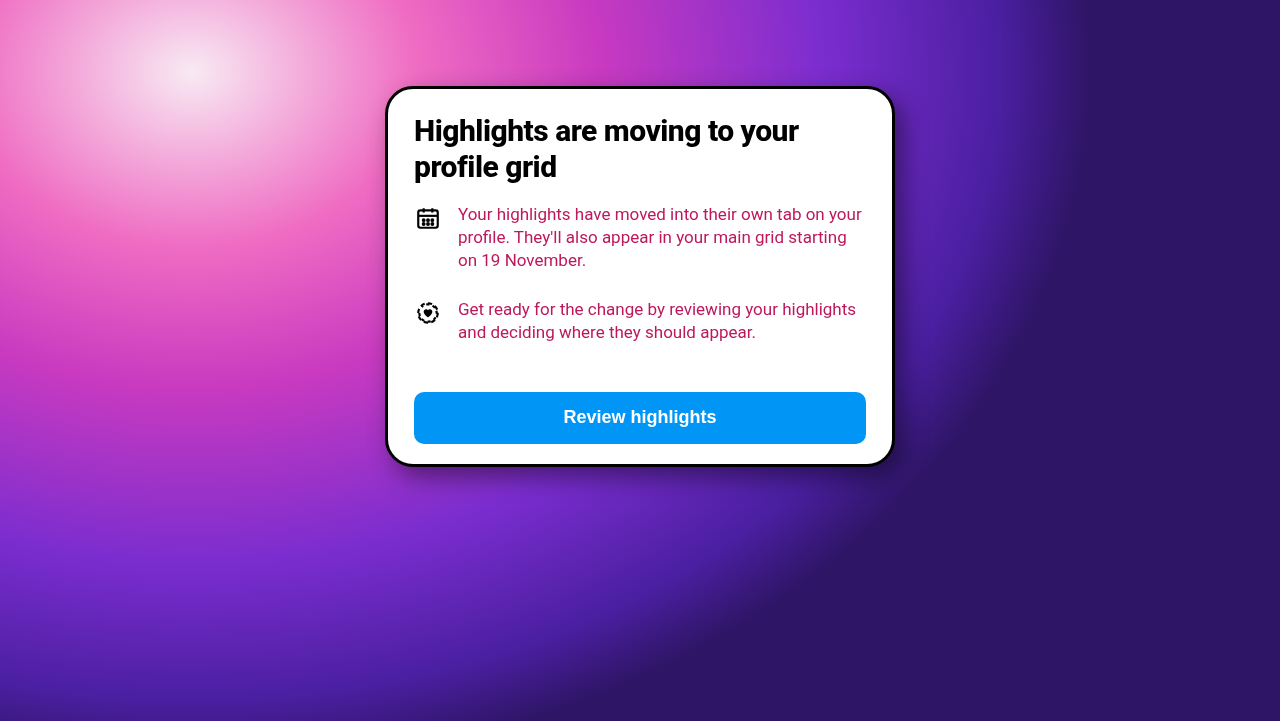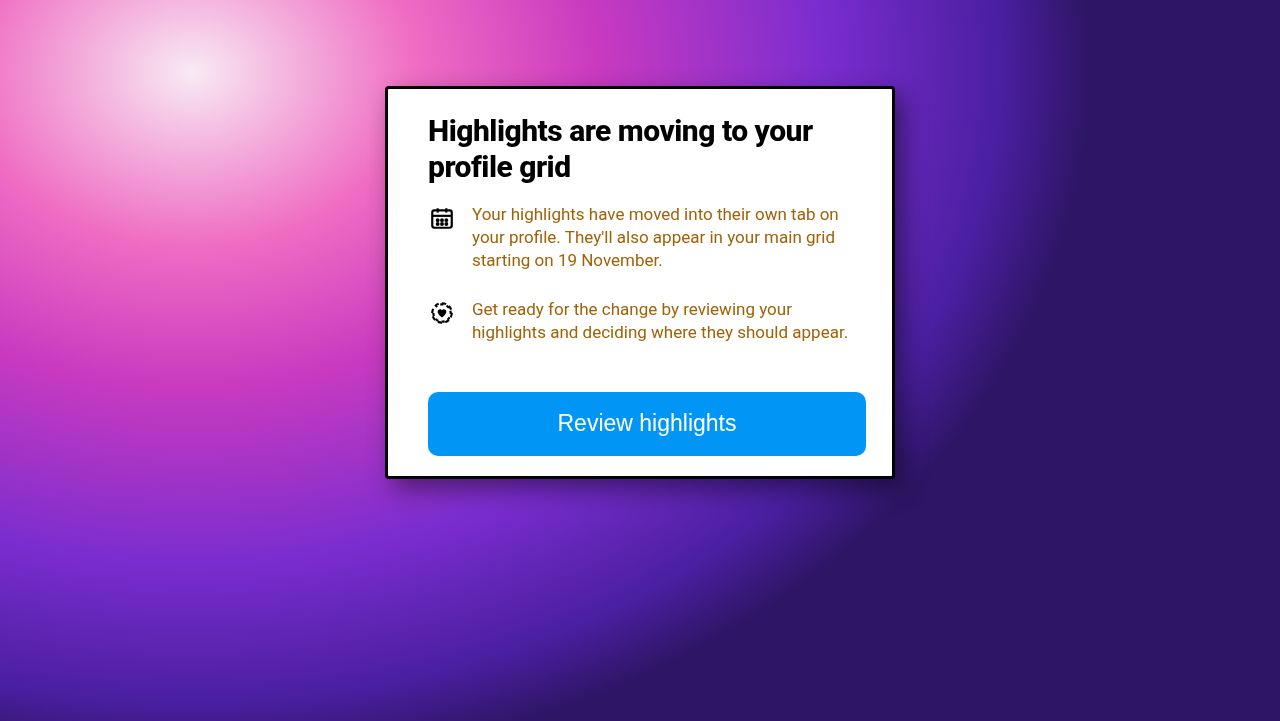--- a/index.html
+++ b/index.html
@@ -25,22 +25,22 @@
     overflow: hidden;
   }
   .modal {
     position: absolute;
     top: 86px;
     left: 50%;
     transform: translateX(-50%);
     width: 510px;
     background: #ffffff;
     border: 3px solid #000000;
-    border-radius: 4px;
-    padding: 24px 26px 20px 40px;
+    border-radius: 28px;
+    padding: 24px 26px 20px 26px;
     box-shadow: 8px 10px 24px rgba(0,0,0,0.45);
     display: flex;
     flex-direction: column;
   }
   .modal-title {
     font-size: 30px;
     font-weight: 800;
     line-height: 1.2;
     letter-spacing: -0.5px;
     color: #000;
@@ -60,31 +60,31 @@
     display: flex;
     align-items: flex-start;
     justify-content: center;
     margin-top: 2px;
     color: #000;
   }
   .icon-wrap svg { width: 26px; height: 26px; }
   .item-text {
     font-size: 17px;
     line-height: 1.35;
-    color: #a16207;
+    color: #be185d;
   }
   .cta {
     width: 100%;
     background: #0196f6;
     color: #ffffff;
     border: none;
     border-radius: 10px;
-    height: 64px;
-    font-size: 23px;
-    font-weight: 400;
+    height: 52px;
+    font-size: 18px;
+    font-weight: 700;
     cursor: pointer;
   }
 </style>
 </head>
 <body>
 
 <div class="frame">
 
   <div class="modal">
 

